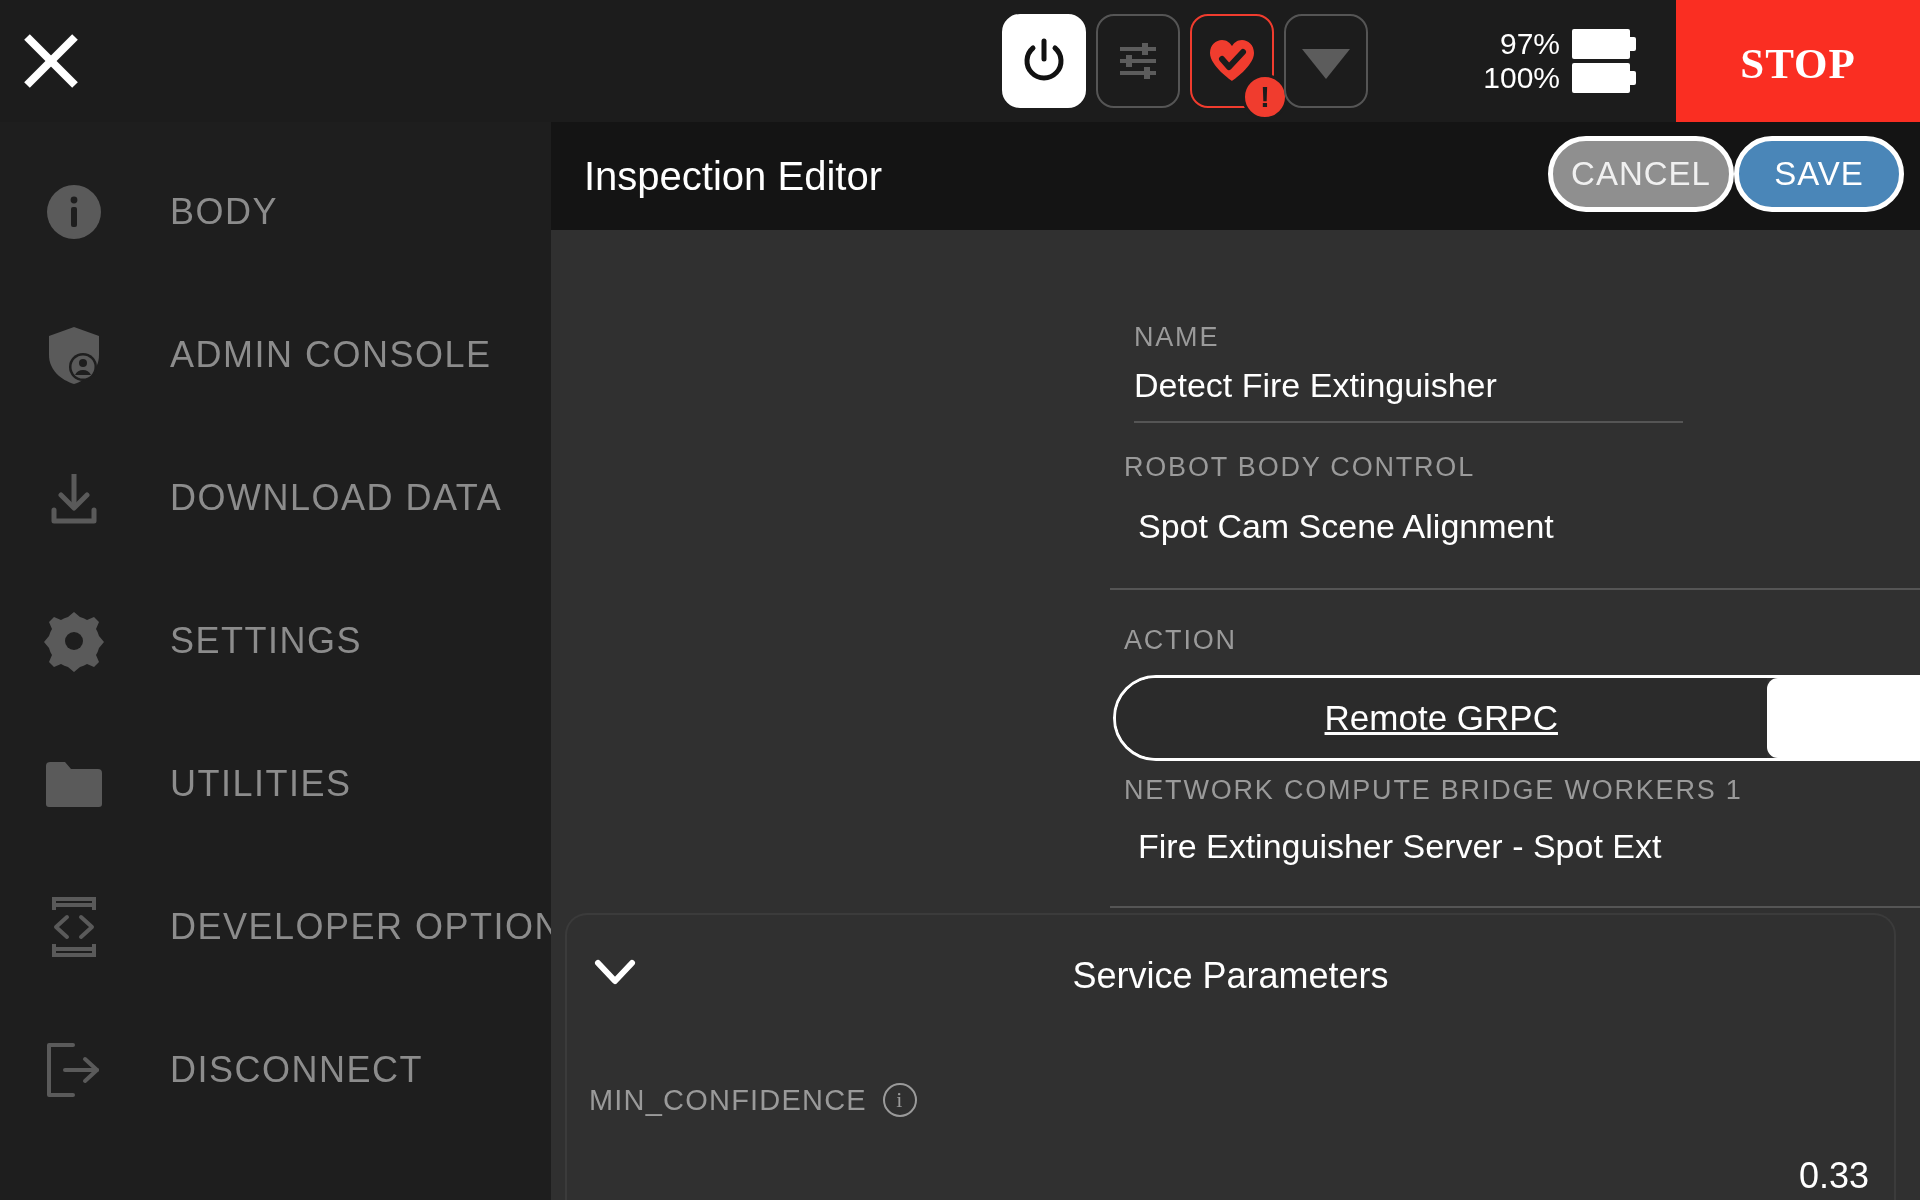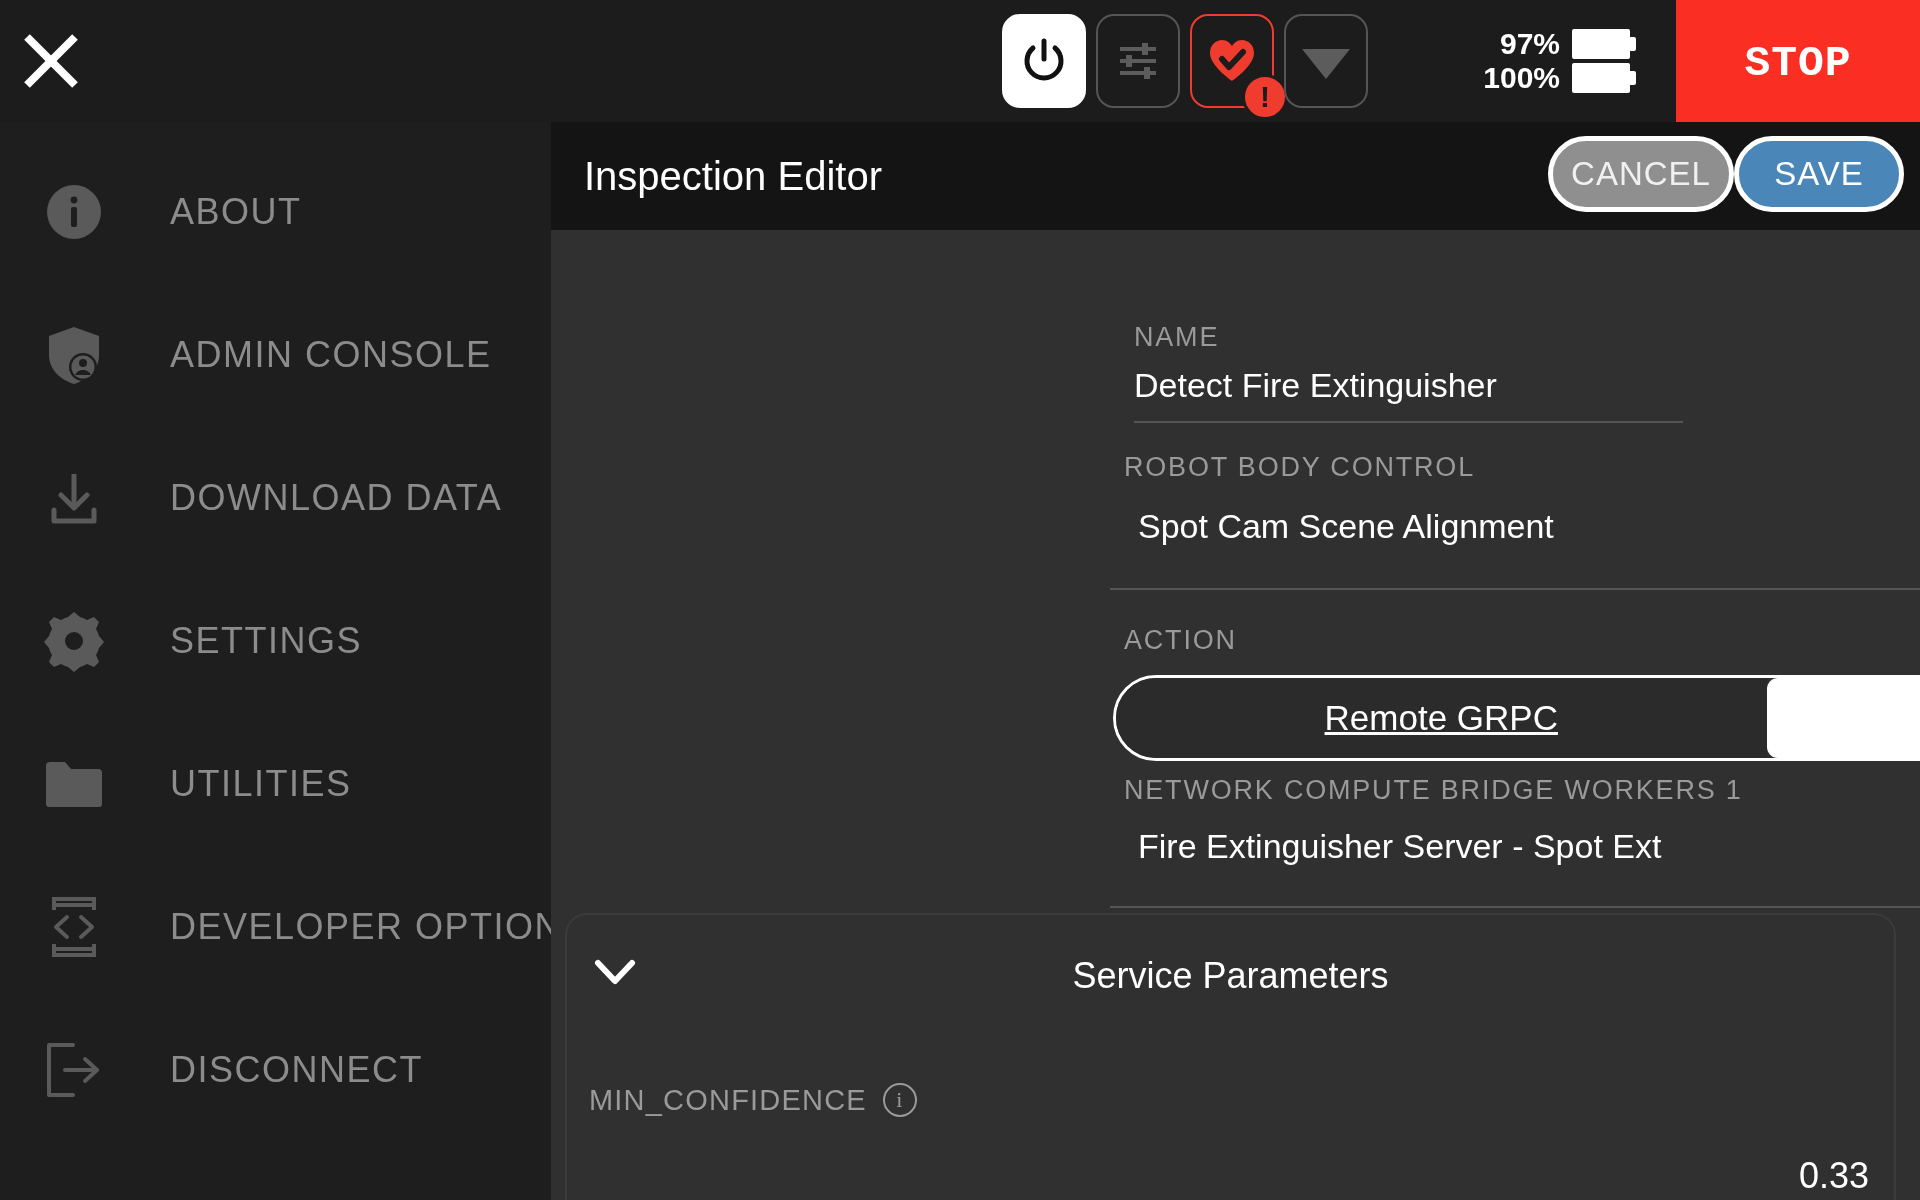--- a/index.html
+++ b/index.html
@@ -77,21 +77,20 @@
     font-family: "Liberation Sans", sans-serif;
   }
 
   .battery-block {
     position: absolute;
     left: 1460px; top: 14px;
     width: 170px; height: 94px;
     display: flex;
     flex-direction: column;
     justify-content: center;
-    font-weight: bold;
   }
   .battery-row {
     display: flex;
     align-items: center;
     justify-content: flex-end;
     gap: 12px;
   }
   .battery-pct {
     color: #ffffff;
     font-size: 30px;
@@ -119,21 +118,21 @@
     width: 244px; height: 126px;
     background: #fa2e22;
     color: #ffffff;
     display: flex;
     align-items: center;
     justify-content: center;
     font-size: 43px;
     font-weight: bold;
     letter-spacing: 1px;
     cursor: pointer;
-    font-family: Liberation Mono, monospace;
+    font-family: Liberation Serif, serif;
   }
 
   
   .sidebar {
     position: absolute;
     top: 122px; left: 0;
     width: 551px;
     height: 1078px;
     background: #1e1e1e;
     padding-top: 18px;
@@ -439,21 +438,21 @@
   <div class="sidebar">
 
     <div class="side-item">
       <span class="side-icon">
         <svg width="60" height="60" viewBox="0 0 60 60">
           <circle cx="30" cy="30" r="27" fill="#5a5a5a"></circle>
           <circle cx="30" cy="18" r="3.4" fill="#1e1e1e"></circle>
           <rect x="27" y="25" width="6" height="20" rx="2" fill="#1e1e1e"></rect>
         </svg>
       </span>
-      <span class="side-label">ABOUT</span>
+      <span class="side-label">BODY</span>
     </div>
 
     <div class="side-item">
       <span class="side-icon">
         <svg width="62" height="62" viewBox="0 0 62 62">
           <path d="M31 3 L56 12 L56 31 C56 46 44 56 31 60 C18 56 6 46 6 31 L6 12 Z" fill="#5a5a5a"></path>
           <circle cx="40" cy="43" r="14" fill="#1e1e1e"></circle>
           <circle cx="40" cy="43" r="11.5" fill="#5a5a5a"></circle>
           <circle cx="40" cy="39" r="4" fill="#1e1e1e"></circle>
           <path d="M32 51 A9 9 0 0 1 48 51 Z" fill="#1e1e1e"></path>

